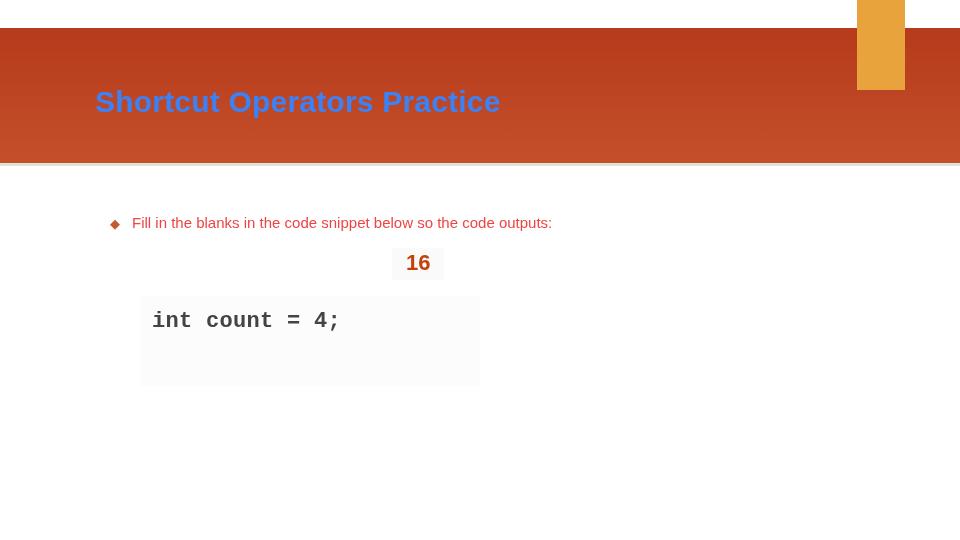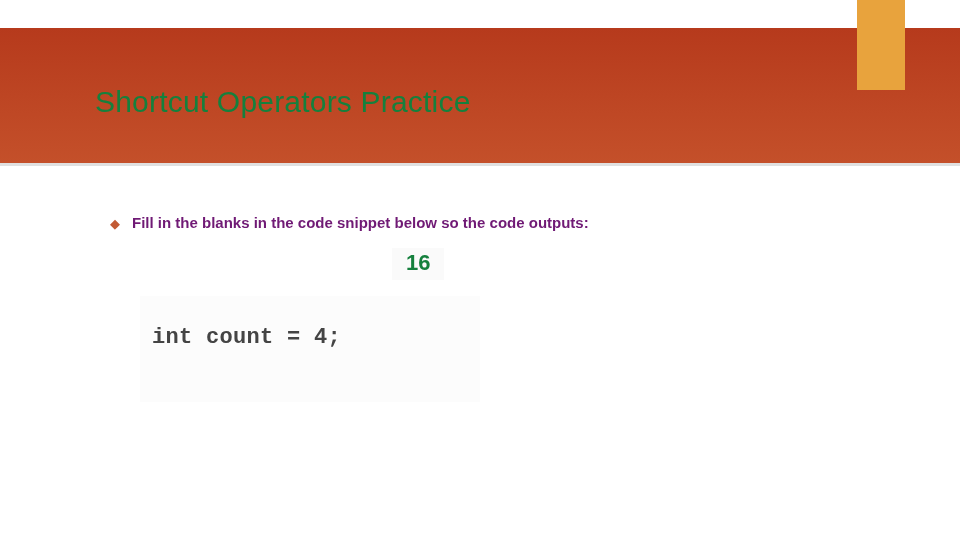--- a/index.html
+++ b/index.html
@@ -13,44 +13,43 @@
     content: "";
     position: absolute; left: 0; right: 0; bottom: -3px; height: 3px;
     background: rgba(0,0,0,0.12);
   }
   .accent-tab {
     position: absolute; right: 55px; top: 0; width: 48px; height: 90px;
     background: #e8a33d;
   }
   .title {
     position: absolute; left: 95px; top: 85px;
-    color: #15803d; font-size: 30px; font-weight: 400; letter-spacing: 0.2px;
+    color: #3b82f6; font-size: 30px; font-weight: 700; letter-spacing: 0.2px;
   }
   .bullet-row {
     position: absolute; left: 110px; top: 214px; display: flex; align-items: center; gap: 12px;
   }
   .bullet-icon { color: #c25a34; font-size: 13px; line-height: 1; transform: translateY(1px); }
-  .bullet-text { color: #701a75; font-size: 15px; font-weight: 700; }
+  .bullet-text { color: #ef4444; font-size: 15px; font-weight: 400; }
   .output-box {
     position: absolute; left: 392px; top: 248px;
     background: #fafafa; padding: 2px 14px 4px 14px;
   }
-  .output-text { color: #15803d; font-family: Verdana, Geneva, sans-serif; font-size: 22px; font-weight: 700; margin-top: 28px; }
+  .output-text { color: #c2410c; font-family: Verdana, Geneva, sans-serif; font-size: 22px; font-weight: 700; margin-top: 28px; }
   .code-box {
     position: absolute; left: 140px; top: 296px; width: 340px;
     background: #fcfcfc; padding: 10px 12px 14px 12px;
   }
   .code-line {
     font-family: "Courier New", Courier, monospace;
     color: #444; font-size: 22px; font-weight: 700;
     letter-spacing: 0.3px;
     white-space: nowrap;
     display: flex; align-items: center; gap: 8px;
     min-height: 30px;
-    margin-top: 16px;
   }
   .code-gap { height: 18px; }
   .blank-input {
     display: inline-block; width: 126px; height: 28px;
     background: #fff; border: 1px solid #bcbcbc; border-radius: 3px;
     box-shadow: inset 0 1px 2px rgba(0,0,0,0.05);
     vertical-align: middle;
     font-family: "Courier New", Courier, monospace; font-size: 18px; padding: 0 6px;
   }
 </style>

